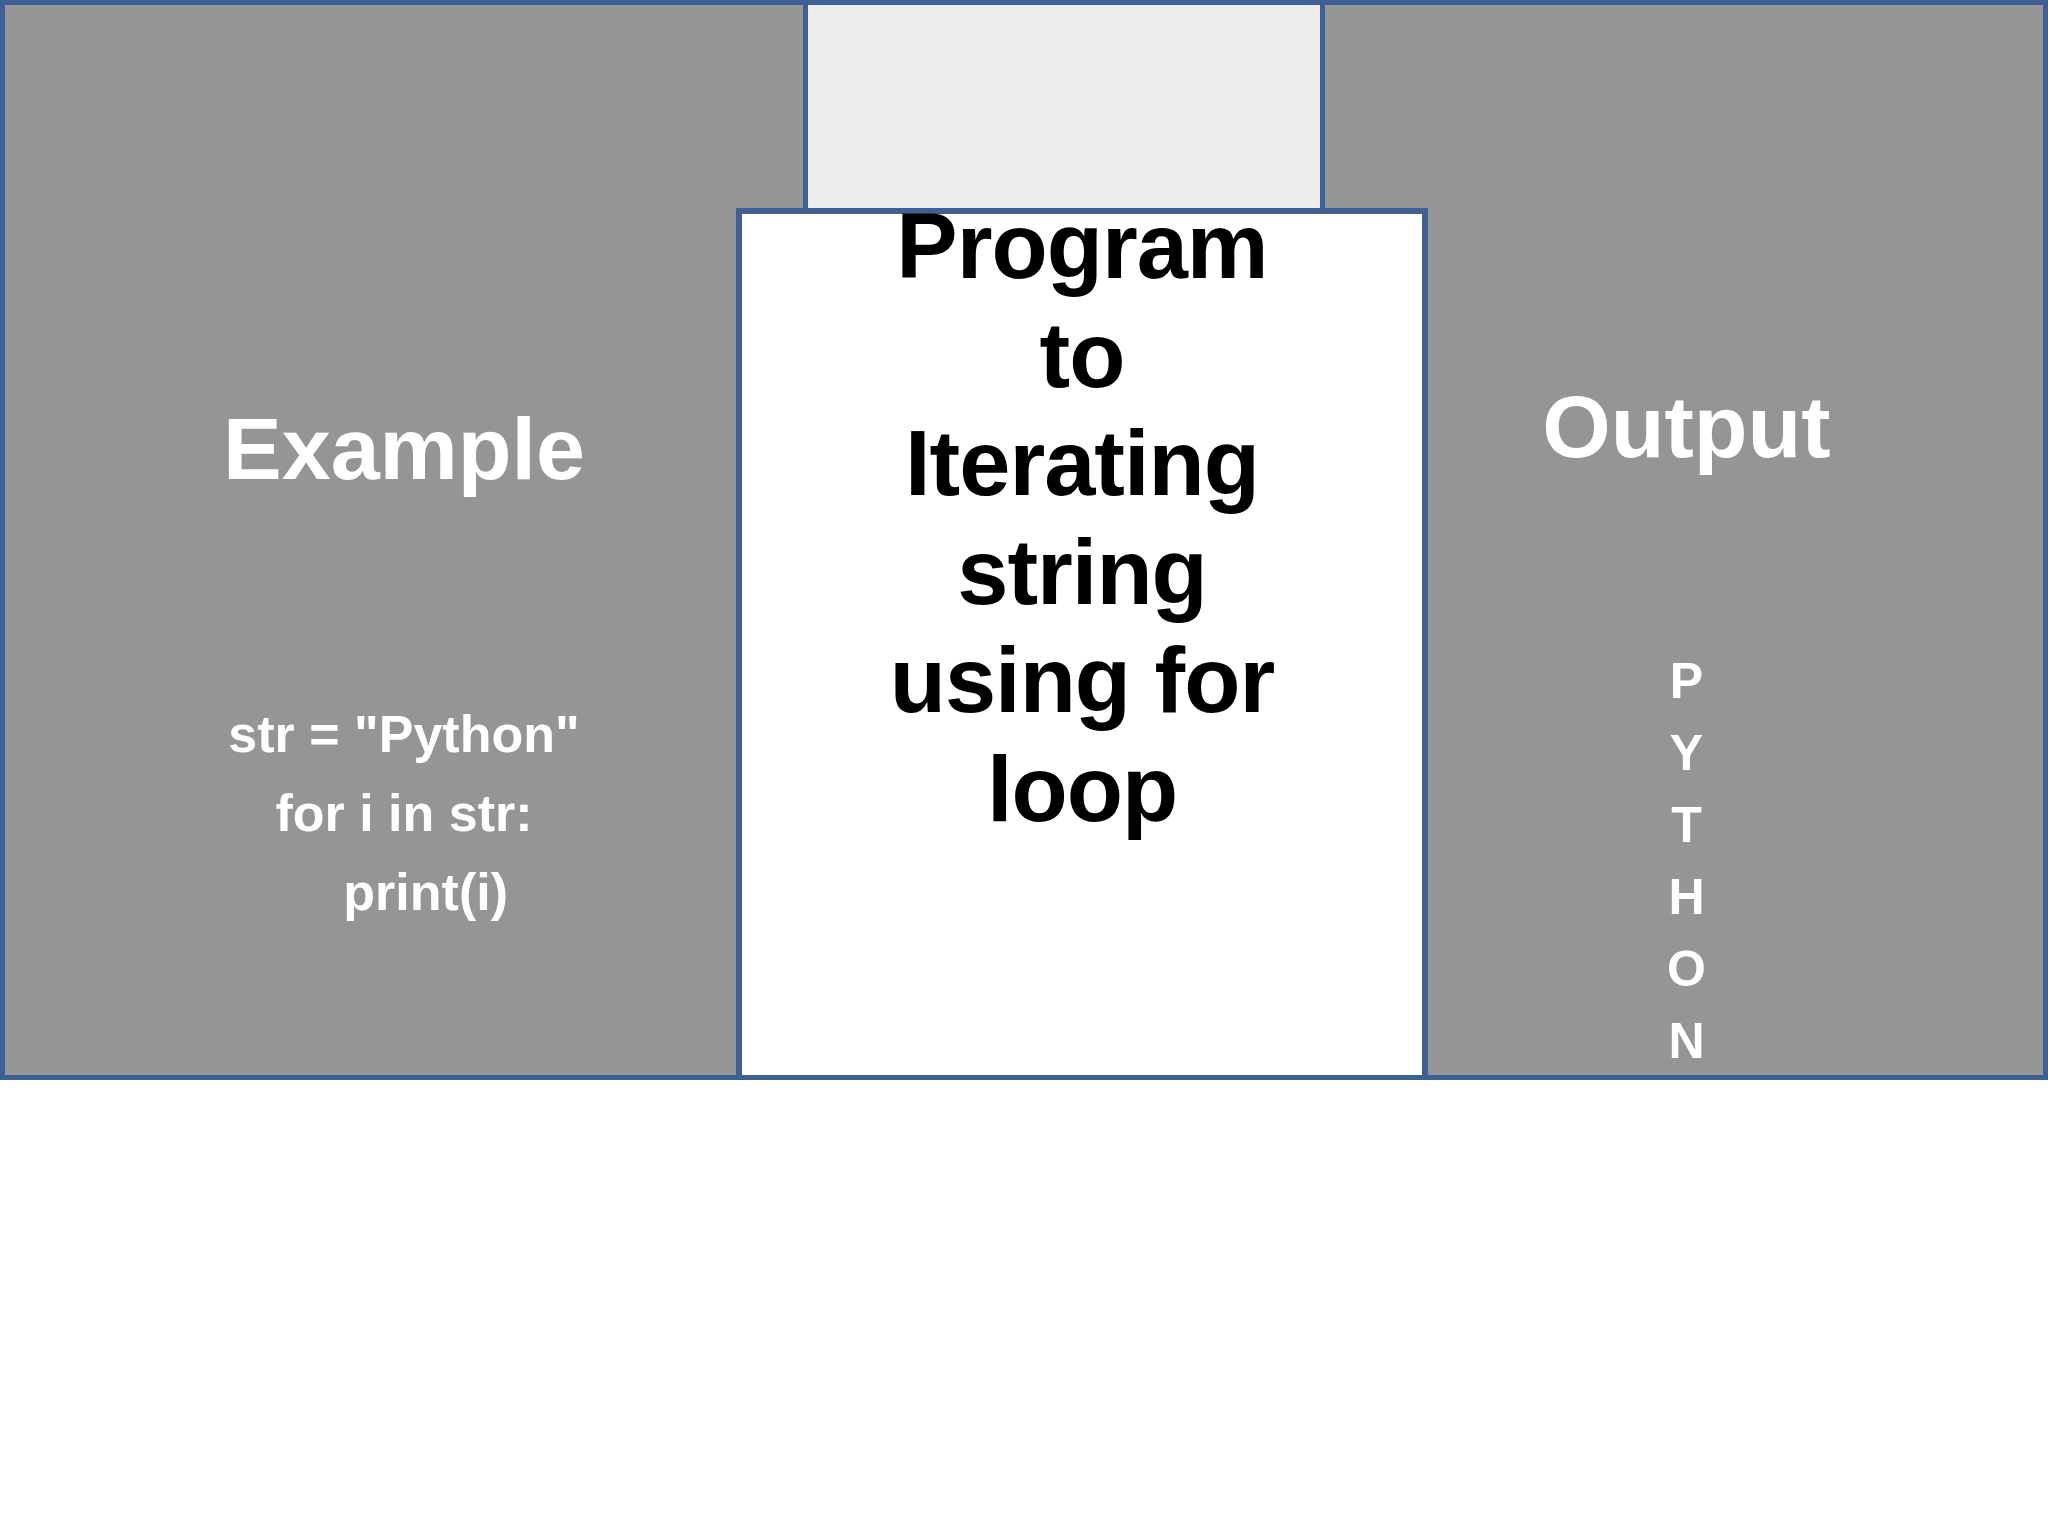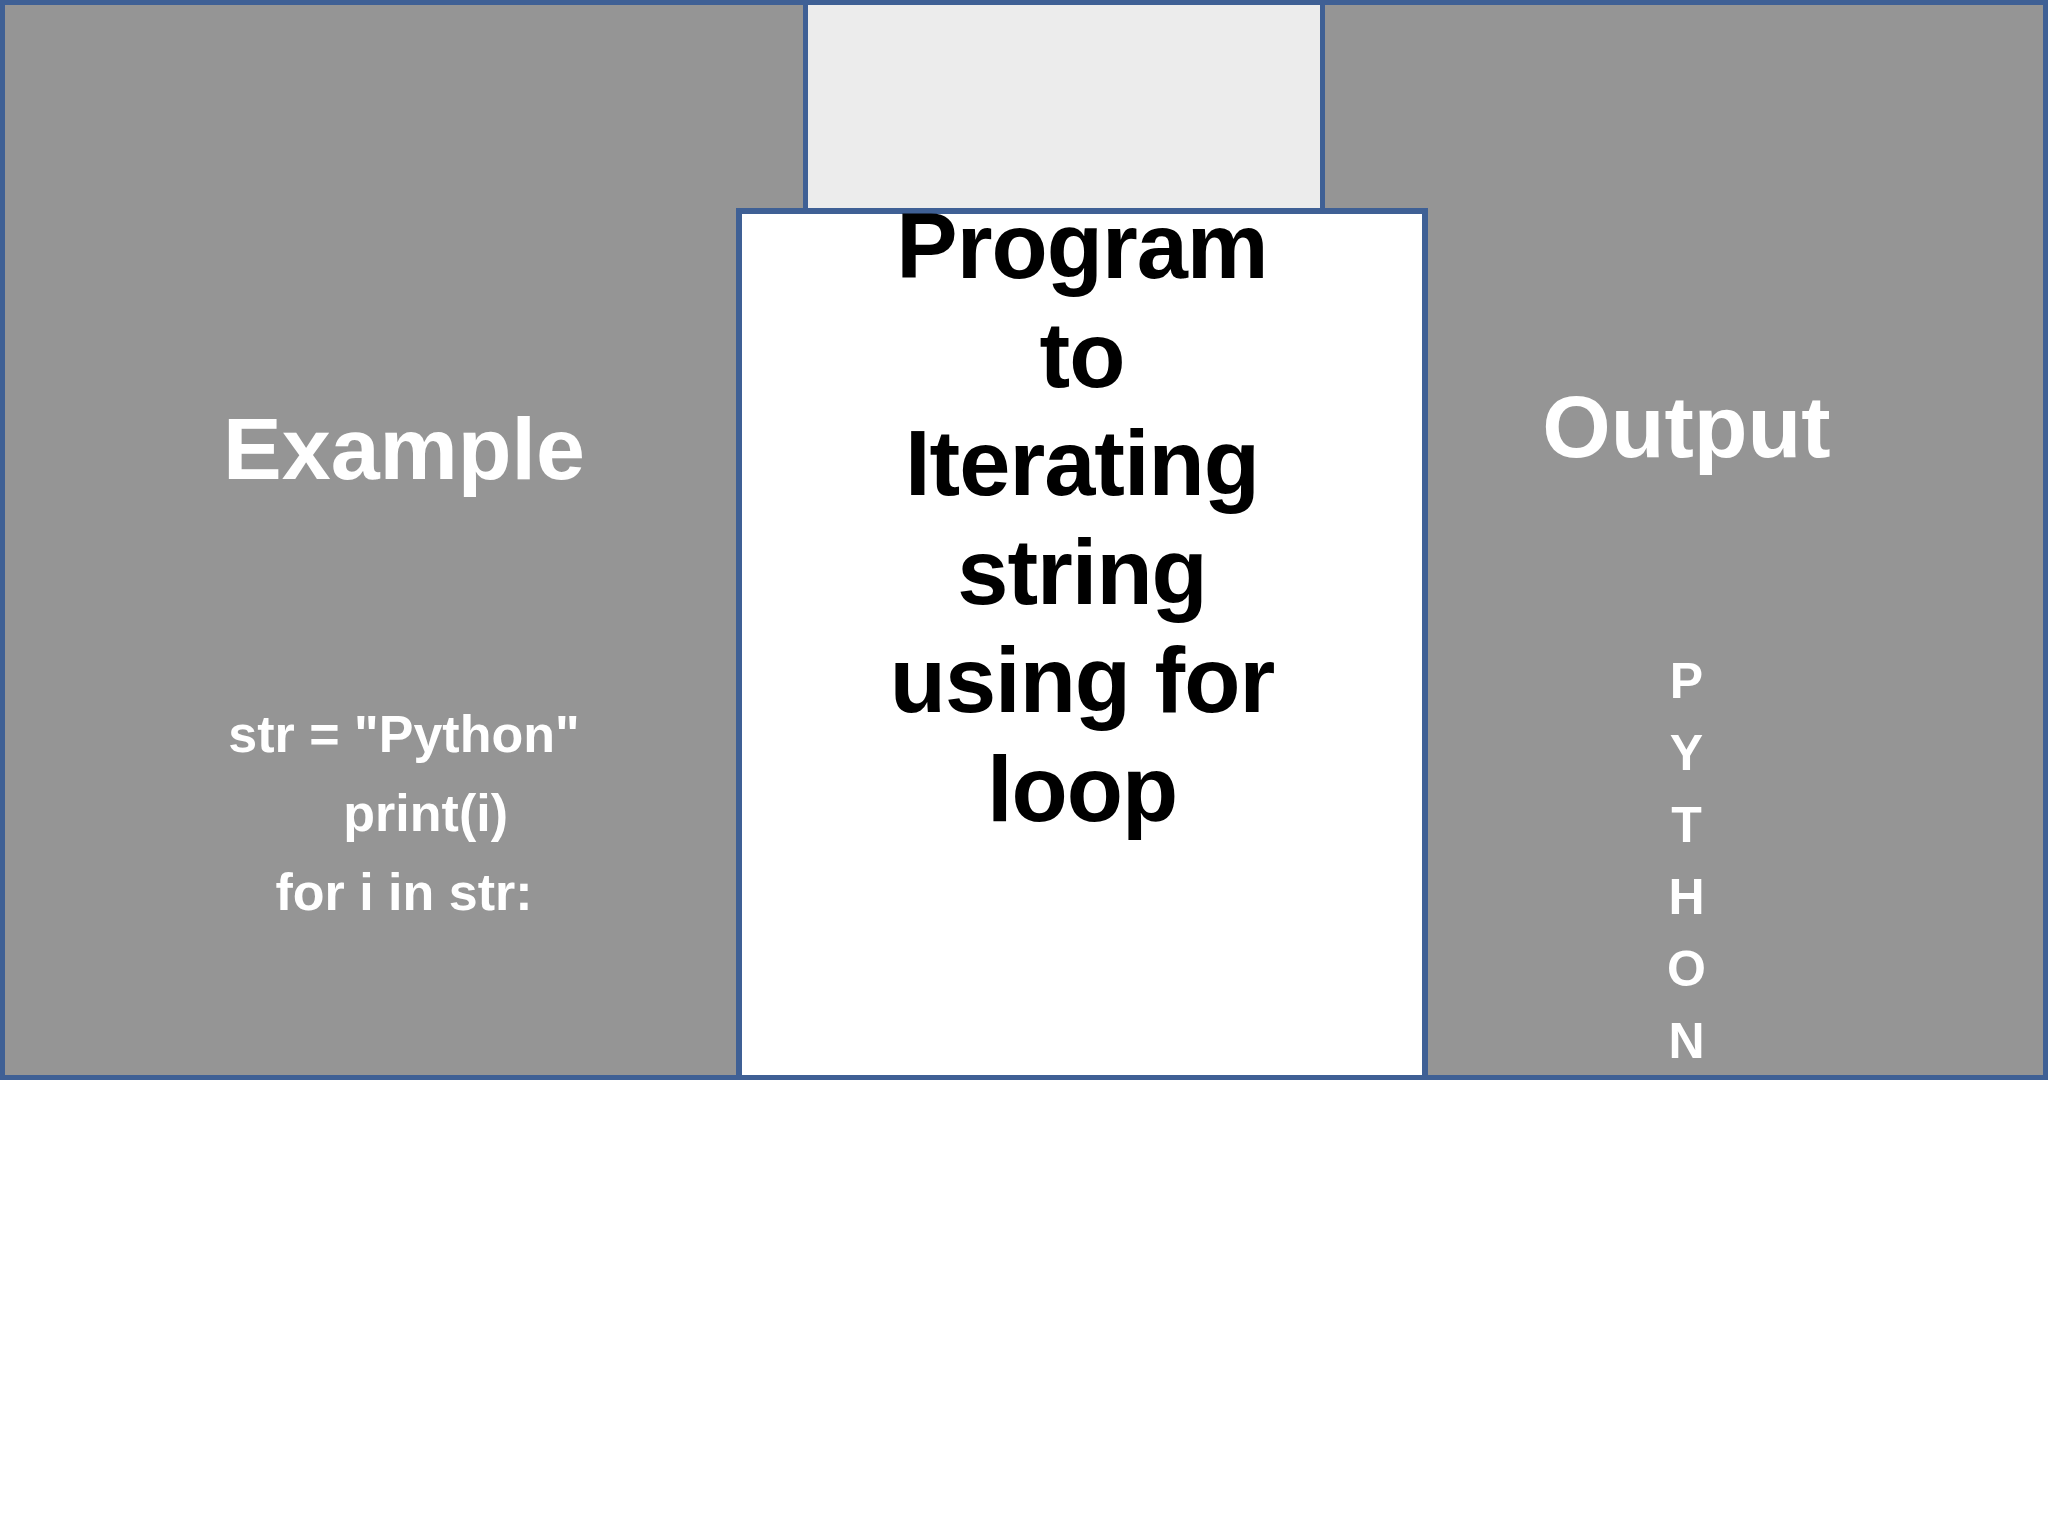--- a/index.html
+++ b/index.html
@@ -150,22 +150,22 @@
   <div class="panel-gray" id="panel-left"></div>
 
   <div class="panel-gray" id="panel-right"></div>
 
   <div id="center-column"></div>
 
   <div class="column-heading" id="heading-example">Example</div>
 
   <div id="code-block">
     <span class="code-line">str = "Python"</span>
+    <span class="code-line">for i in str:</span>
     <span class="code-line">   print(i)</span>
-    <span class="code-line">for i in str:</span>
   </div>
 
   <div class="column-heading" id="heading-output">Output</div>
 
   <div id="output-letters">
     <span class="output-letter">P</span>
     <span class="output-letter">Y</span>
     <span class="output-letter">T</span>
     <span class="output-letter">H</span>
     <span class="output-letter">O</span>

